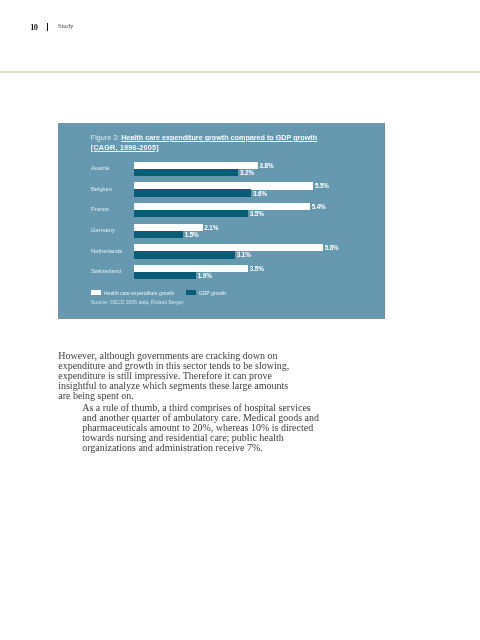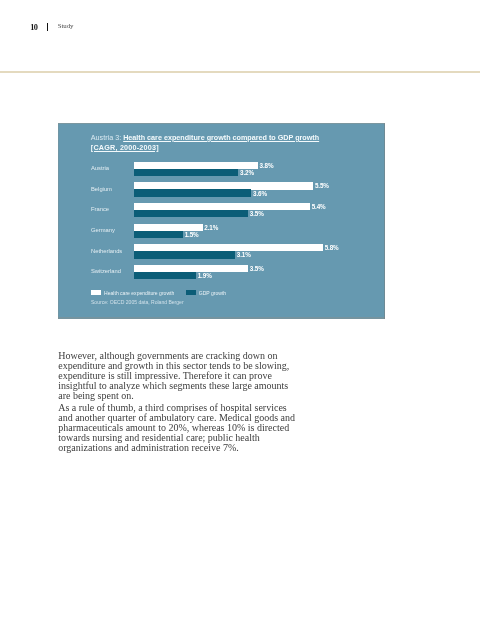--- a/index.html
+++ b/index.html
@@ -22,37 +22,37 @@
   .crow{position:absolute;left:0;right:0;height:14.5px;}
   .clabel{position:absolute;left:33px;font-family:"Liberation Sans",sans-serif;font-size:5.8px;color:#e4eef3;}
   .b1,.b2{position:absolute;height:7.3px;}
   .vlab{position:absolute;font-family:"Liberation Sans",sans-serif;font-size:6.3px;line-height:6.3px;font-weight:bold;letter-spacing:-0.12px;color:#ffffff;}
   .legend{position:absolute;left:33px;top:166.6px;display:flex;align-items:center;font-family:"Liberation Sans",sans-serif;font-size:5.05px;color:#eaf2f6;}
   .sw{width:10.1px;height:5.3px;margin-right:3px;}
   .src{position:absolute;left:33px;top:176.1px;font-family:"Liberation Sans",sans-serif;font-size:5.05px;color:#cfe0e9;}
 
   .para{position:absolute;left:58.2px;width:240px;font-family:"Liberation Serif",serif;font-size:10px;line-height:10.02px;color:#3d3d3d;}
   .p1{top:351.4px;}
-  .p2{top:402.8px;}
+  .p2{top:402.8px;margin-left:24px;}
 </style>
 </head>
 <body>
 
 <div class="page">
   <div class="hdr">
     <span class="pn">10</span>
     <span class="bar">|</span>
     <span class="sec">Study</span>
   </div>
   <div class="rule"></div>
 
   <div class="chart">
     <div class="ctitle">
-        <div><span class="pfx">Austria 3: </span><b>Health care expenditure growth compared to GDP growth</b></div>
-        <div class="l2"><b>[CAGR, 2000-2003]</b></div>
+        <div><span class="pfx">Figure 3: </span><b>Health care expenditure growth compared to GDP growth</b></div>
+        <div class="l2"><b>[CAGR, 1996-2005]</b></div>
       </div>
     <div class="rows" id="rows">
       <div class="crow" style="top: 38.7px;">
         <div class="clabel" style="top: 3.5px;">Austria</div>
         <div class="b1" style="left: 76.3px; top: 0px; width: 123.69px; height: 7.3px; background: rgb(255, 255, 255);"></div>
         <div class="vlab v1" style="left: 201.59px; top: 1.05px;">3.8%</div>
         <div class="b2" style="left: 76.3px; top: 7.15px; width: 104.16px; height: 7.3px; background: rgb(11, 93, 119);"></div>
         <div class="vlab v2" style="left: 182.06px; top: 8.35px;">3.2%</div>
       </div>
       <div class="crow" style="top: 59.3px;">

